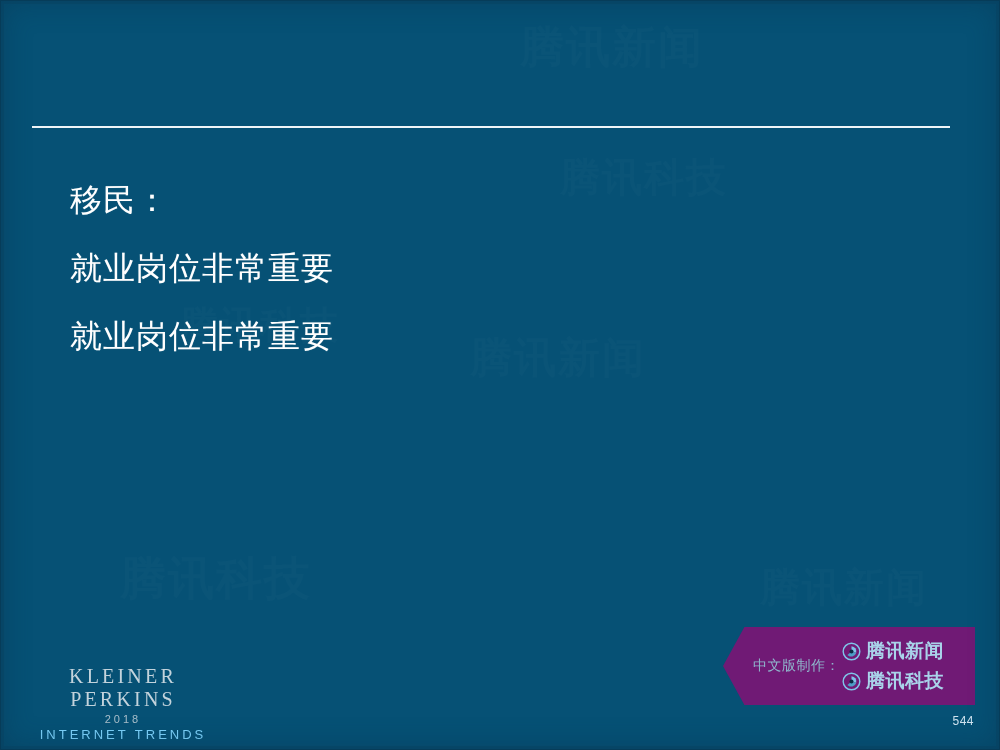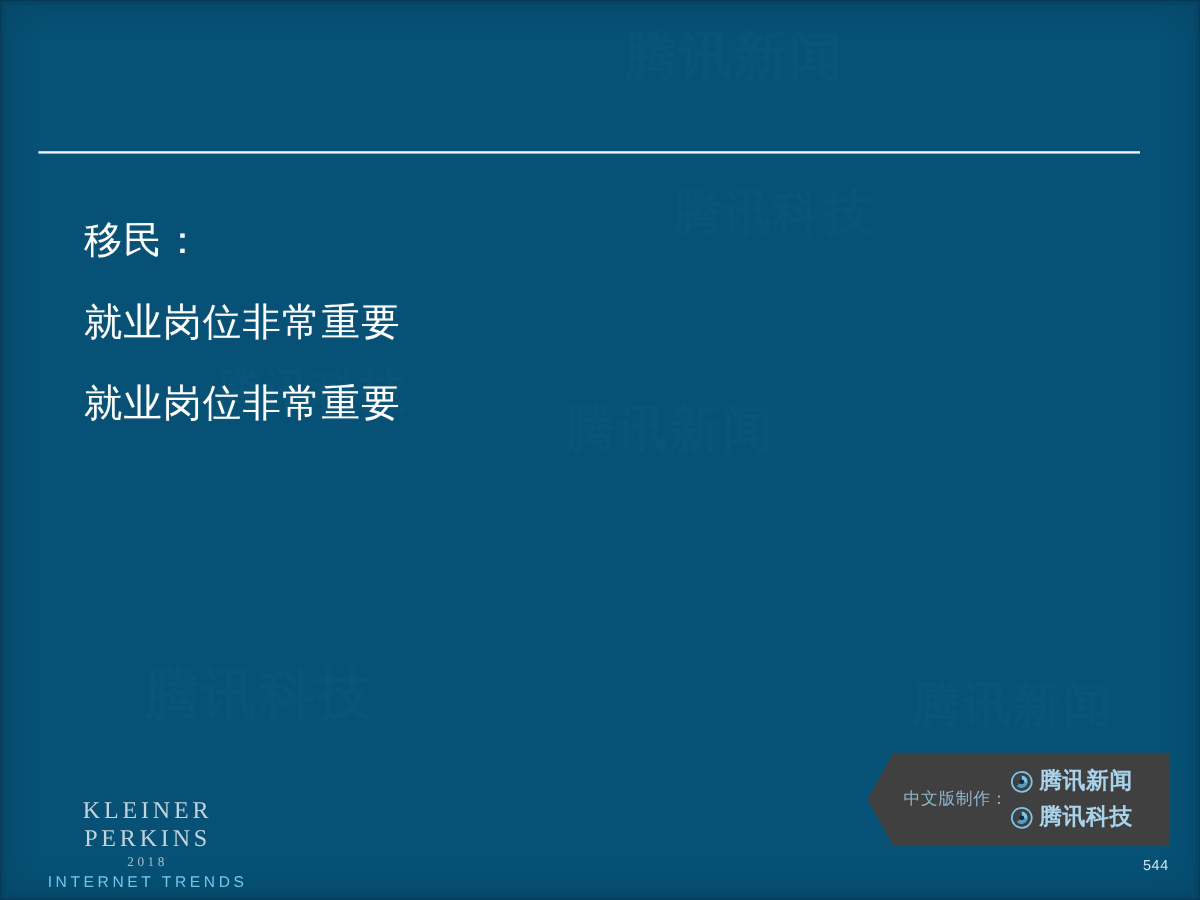--- a/index.html
+++ b/index.html
@@ -97,38 +97,38 @@
     font-size: 20px;
     letter-spacing: 3.2px;
     font-weight: 400;
     font-family: Liberation Serif, serif;
   }
   .kp-line2 {
     color: #a9bfcb;
     font-size: 11px;
     letter-spacing: 3px;
     margin-top: 2px;
-    font-family: Liberation Serif, serif;
+    font-family: Liberation Sans, sans-serif;
   }
   .kp-line3 {
     color: #7dd3fc;
     font-size: 13px;
     letter-spacing: 3px;
     margin-top: 2px;
     font-family: "Liberation Sans", sans-serif;
   }
 
   
   .tencent-banner {
     position: absolute;
     right: 25px;
     bottom: 45px;
     width: 252px;
     height: 78px;
-    background: #404040;
+    background: #701a75;
     z-index: 4;
     clip-path: polygon(0% 50%, 8.5% 0%, 100% 0%, 100% 100%, 8.5% 100%);
     display: flex;
     align-items: center;
   }
   .banner-inner {
     display: flex;
     align-items: center;
     padding-left: 30px;
     width: 100%;

